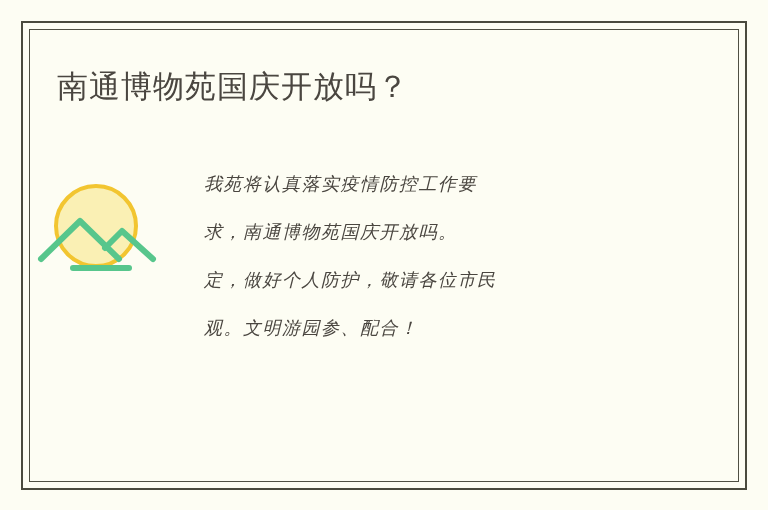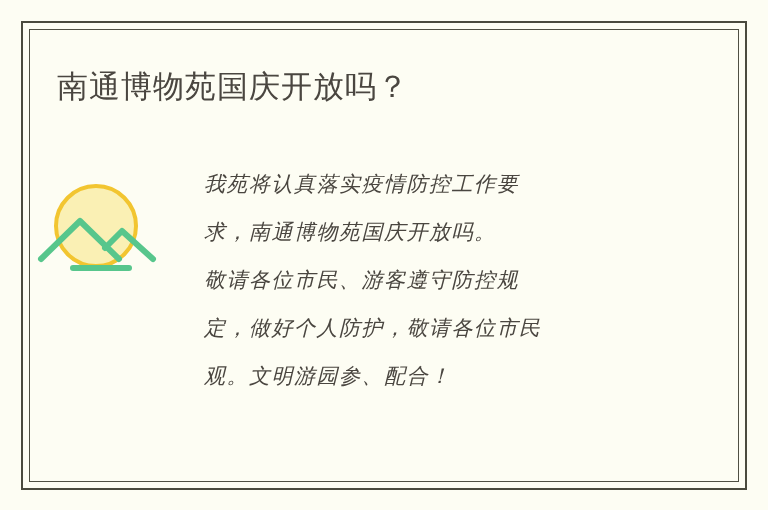--- a/index.html
+++ b/index.html
@@ -80,21 +80,21 @@
     display: block;
   }
 
   .body-text {
     flex: 1 1 auto;
     padding-left: 4px;
     padding-right: 80px;
     box-sizing: border-box;
   }
   .body-line {
-    font-size: 21px;
+    font-size: 18px;
     line-height: 48px;
     color: #4a4640;
     letter-spacing: 1.5px;
     font-family: "DejaVu Sans", "Liberation Sans", sans-serif;
     font-style: italic;
     white-space: nowrap;
   }
 </style>
 </head>
 <body>
@@ -119,19 +119,18 @@
           <polyline points="70,80 87,63 118,91" fill="none" stroke="#57c68c" stroke-width="6" stroke-linecap="round" stroke-linejoin="round"></polyline>
 
           <line x1="38" y1="100" x2="94" y2="100" stroke="#57c68c" stroke-width="6" stroke-linecap="round"></line>
         </svg>
       </span>
     </div>
 
     <div class="body-text">
       <div class="body-line">我苑将认真落实疫情防控工作要</div>
       <div class="body-line">求，南通博物苑国庆开放吗。</div>
-      <div class="body-line">敬请各位市民、游客遵守防控规</div>
       <div class="body-line">定，做好个人防护，敬请各位市民</div>
       <div class="body-line">观。文明游园参、配合！</div>
     </div>
 
   </div>
 </div>
 
 </body></html>

